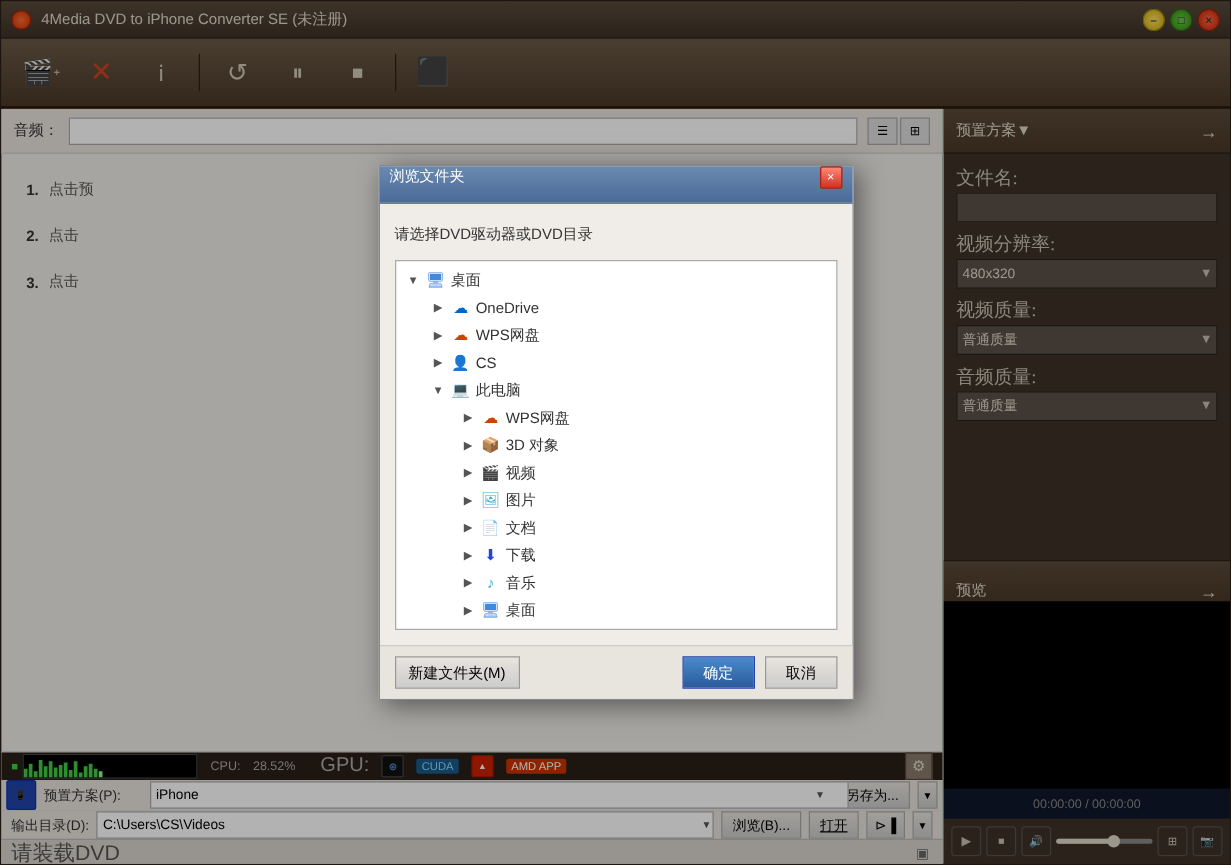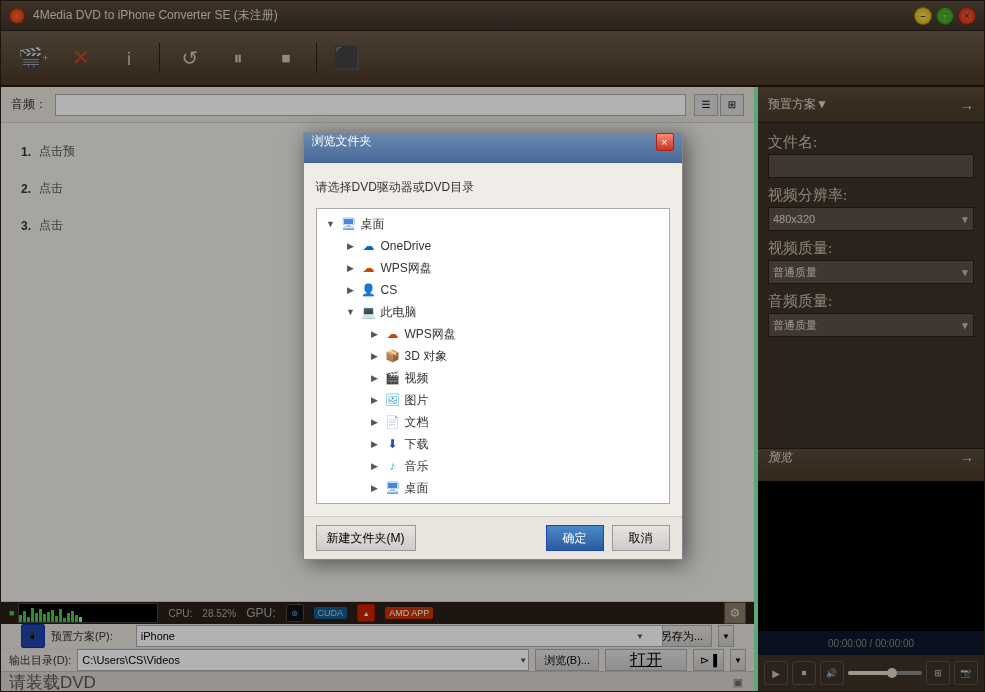--- a/index.html
+++ b/index.html
@@ -161,21 +161,21 @@
     }
     .step-number {
       font-weight: bold;
       color: #333;
     }
 
     
     .right-panel {
       width: 230px;
       background: #3d3228;
-      border-left: 4px solid #86efac;
+      border-left: 1px solid #86efac;
       display: flex;
       flex-direction: column;
     }
     .preset-header {
       height: 36px;
       background: linear-gradient(to bottom, #5a4a3a, #4a3828);
       display: flex;
       align-items: center;
       padding: 0 10px;
       border-bottom: 1px solid #2a2018;
@@ -235,23 +235,22 @@
       pointer-events: none;
     }
     .preview-section {
       margin-top: auto;
       border-top: 1px solid #2a2018;
     }
     .preview-header {
       height: 32px;
       background: linear-gradient(to bottom, #5a4a3a, #4a3828);
       display: flex;
-      align-items: flex-start;
+      align-items: flex-end;
       padding: 0 10px;
-      font-style: italic;
     }
     .preview-title {
       color: #e0d8c8;
       font-size: 12px;
       flex: 1;
     }
     .preview-screen {
       width: 100%;
       height: 150px;
       background: #000;
@@ -325,21 +324,21 @@
       top: 0;
       display: flex;
       align-items: flex-end;
     }
     .cpu-bar-item {
       width: 3px;
       background: #44cc44;
       margin-right: 1px;
     }
     .cpu-text { color: #aaa; font-size: 10px; }
-    .gpu-text { color: #aaa; font-size: 12px; }
+    .gpu-text { color: #aaa; font-size: 16px; margin-left: 10px; }
     .cuda-badge {
       background: #1a5a8a;
       color: #88ddff;
       font-size: 9px;
       padding: 1px 4px;
       border-radius: 2px;
     }
     .amd-badge {
       background: #cc3300;
       color: #fff;
@@ -357,21 +356,21 @@
       display: flex;
       align-items: center;
       justify-content: center;
       font-size: 12px;
       margin-left: auto;
     }
     .file-row {
       height: 30px;
       display: flex;
       align-items: center;
-      padding: 0 20px;
+      padding: 0 4px;
       gap: 6px;
       border-bottom: 1px solid #ddd;
     }
     .file-thumb {
       width: 24px;
       height: 24px;
       background: #2244aa;
       border: 1px solid #1133aa;
       border-radius: 2px;
       display: flex;
@@ -448,24 +447,24 @@
       height: 22px;
       padding: 0 8px;
       background: linear-gradient(to bottom, #e8e4de, #ccc);
       border: 1px solid #aaa;
       font-size: 11px;
       cursor: pointer;
       white-space: nowrap;
     }
     .open-btn {
       height: 22px;
-      padding: 0 24px;
+      padding: 0 8px;
       background: linear-gradient(to bottom, #e8e4de, #ccc);
       border: 1px solid #aaa;
-      font-size: 16px;
+      font-size: 11px;
       cursor: pointer;
       text-decoration: underline;
     }
     .output-btn {
       height: 22px;
       padding: 0 6px;
       background: linear-gradient(to bottom, #e8e4de, #ccc);
       border: 1px solid #aaa;
       font-size: 11px;
       cursor: pointer;

